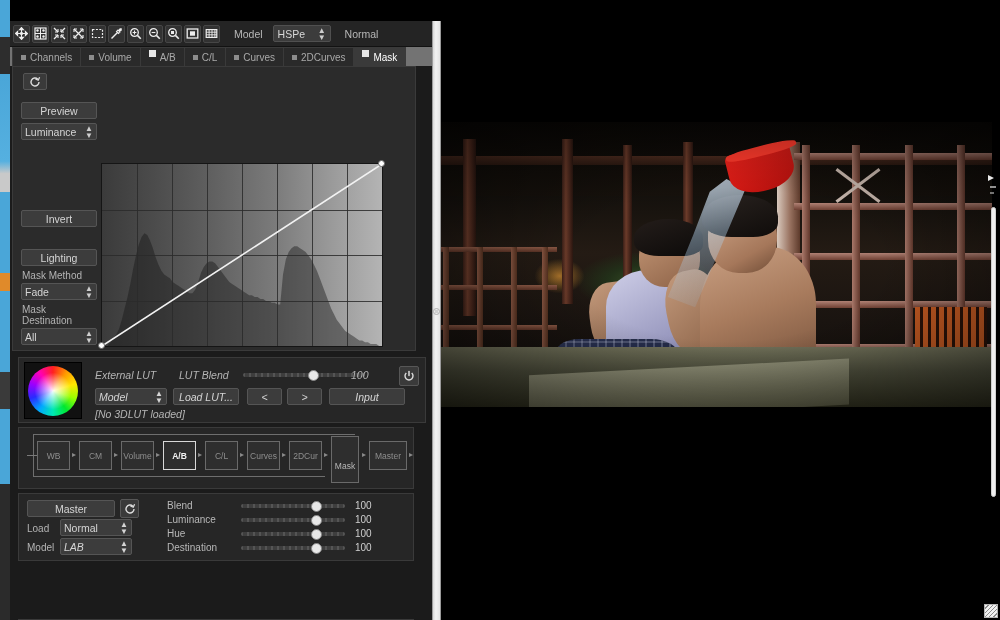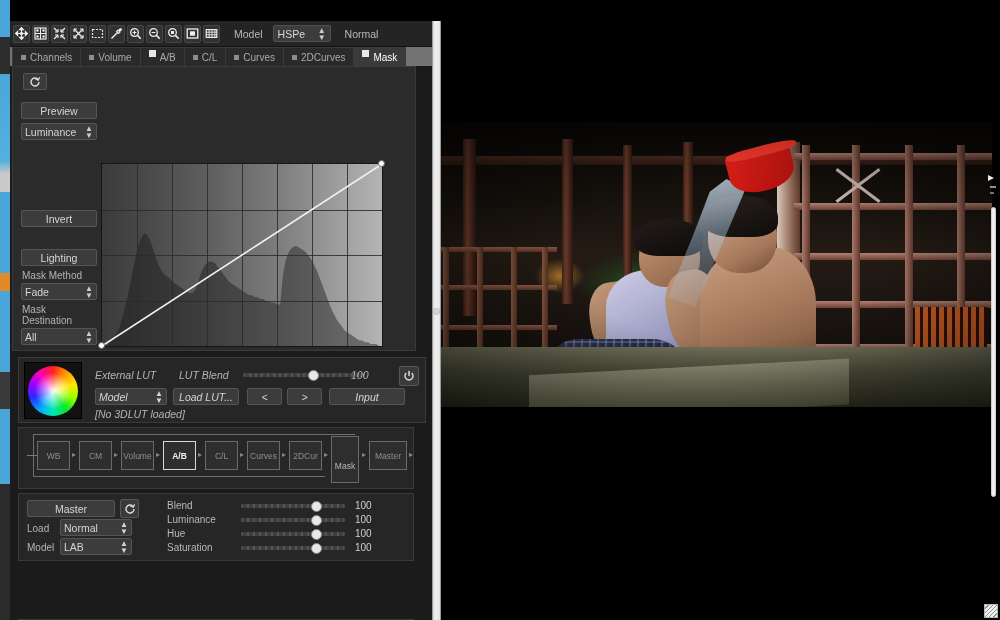--- a/index.html
+++ b/index.html
@@ -564,41 +564,41 @@
             <path d="M10 6a4 4 0 1 1-1.2-2.85" fill="none" stroke="#ddd" stroke-width="1.4"></path>
             <path d="M10.6 1.3 L9.2 4.2 L6.4 3" fill="none" stroke="#ddd" stroke-width="1.3"></path>
           </svg>
       </div>
       <div class="m-lab" style="left:8px; top:29px;">Load</div>
       <div class="m-sel" style="left:41px; top:25px;">
         <span>Normal</span>
         <span class="arrows">▲<br>▼</span>
       </div>
       <div class="m-lab" style="left:8px; top:48px;">Model</div>
-      <div class="m-sel" style="left:41px; top:44px;">
+      <div class="m-sel" style="left:41px; top:44px;font-style:italic;">
         <span>LAB</span>
         <span class="arrows">▲<br>▼</span>
       </div>
 
       <div class="srow-lab" style="left:148px; top:6px;">Blend</div>
       <div class="track" style="left:222px; top:10px; width:104px;"></div>
       <div class="knob" style="left:292px; top:7px;"></div>
       <div class="srow-val" style="left:336px; top:6px;">100</div>
 
       <div class="srow-lab" style="left:148px; top:20px;">Luminance</div>
       <div class="track" style="left:222px; top:24px; width:104px;"></div>
       <div class="knob" style="left:292px; top:21px;"></div>
       <div class="srow-val" style="left:336px; top:20px;">100</div>
 
       <div class="srow-lab" style="left:148px; top:34px;">Hue</div>
       <div class="track" style="left:222px; top:38px; width:104px;"></div>
       <div class="knob" style="left:292px; top:35px;"></div>
       <div class="srow-val" style="left:336px; top:34px;">100</div>
 
-      <div class="srow-lab" style="left:148px; top:48px;">Saturation</div>
+      <div class="srow-lab" style="left:148px; top:48px;">Destination</div>
       <div class="track" style="left:222px; top:52px; width:104px;"></div>
       <div class="knob" style="left:292px; top:49px;"></div>
       <div class="srow-val" style="left:336px; top:48px;">100</div>
     </div>
 
     <div class="bottom">
       
       
       
       

